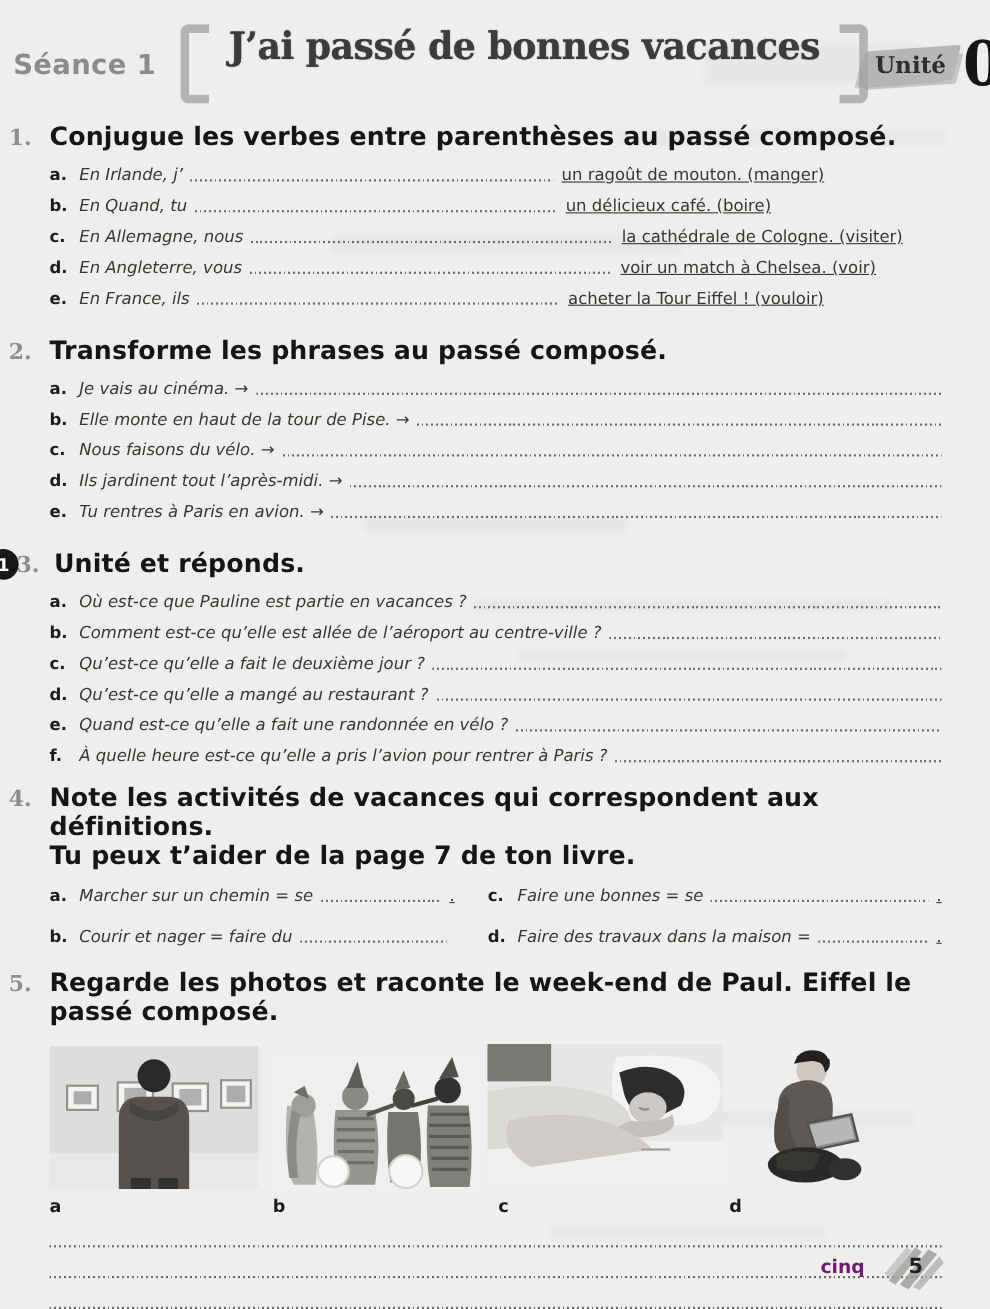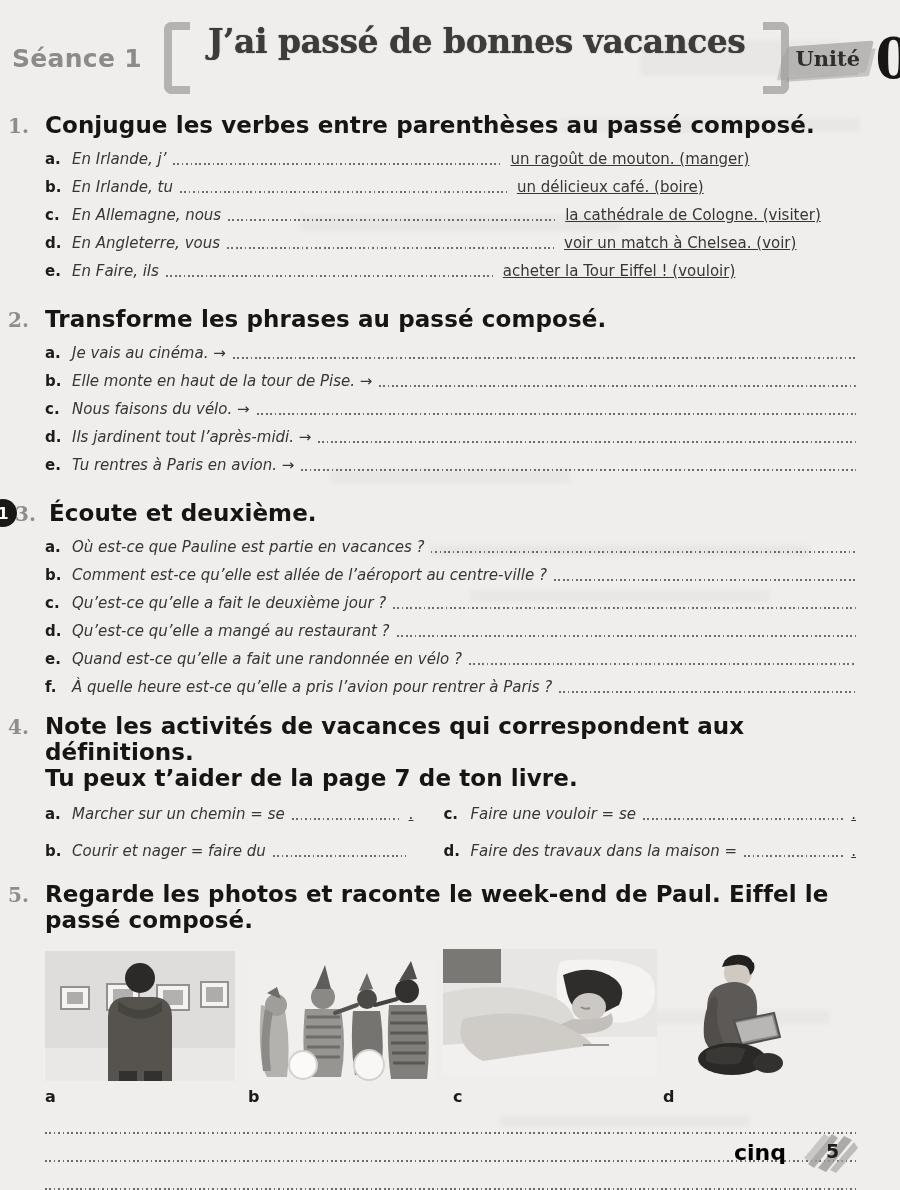--- a/index.html
+++ b/index.html
@@ -59,21 +59,21 @@
   
   .photos{position:relative;height:172px;margin-top:16px;}
   .photo{position:absolute;}
   .photo-label{position:absolute;top:138px;font-size:16px;font-weight:800;color:#1d1c1b;}
   .answer-lines{margin-top:10px;}
   .answer-line{height:3px;margin-bottom:25px;
     background-image:repeating-linear-gradient(to right,#6d6b69 0 1.7px,transparent 1.7px 4.4px);
     background-size:100% 2.2px;background-repeat:no-repeat;background-position:bottom;}
   
   .footer{position:absolute;right:40px;bottom:16px;display:flex;align-items:center;gap:16px;}
-  .footer-word{font-size:22px;font-weight:800;color:#000000;}
+  .footer-word{font-size:17px;font-weight:800;color:#701a75;}
   .page-badge{position:relative;width:58px;height:44px;}
   .page-badge .scribble{position:absolute;inset:0;}
   .page-num{position:absolute;left:24px;top:10px;font-size:19px;font-weight:800;color:#201f1e;}
   
   .ghost{position:absolute;background:#7f7e7c;opacity:.06;filter:blur(2px);border-radius:3px;pointer-events:none;}
 </style>
 </head>
 <body>
 
 <div class="page">
@@ -109,39 +109,39 @@
         <h2 class="ex-title">Conjugue les verbes entre parenthèses au passé composé.</h2>
       </div>
       <div class="row">
         <span class="letter">a.</span>
         <span class="pre">En Irlande, j’</span>
         <span class="fill"></span>
         <span class="post">un ragoût de mouton. (manger)</span>
       </div>
       <div class="row">
         <span class="letter">b.</span>
-        <span class="pre">En Irlande, tu</span>
+        <span class="pre">En Quand, tu</span>
         <span class="fill"></span>
         <span class="post">un délicieux café. (boire)</span>
       </div>
       <div class="row">
         <span class="letter">c.</span>
         <span class="pre">En Allemagne, nous</span>
         <span class="fill"></span>
         <span class="post">la cathédrale de Cologne. (visiter)</span>
       </div>
       <div class="row">
         <span class="letter">d.</span>
         <span class="pre">En Angleterre, vous</span>
         <span class="fill"></span>
         <span class="post">voir un match à Chelsea. (voir)</span>
       </div>
       <div class="row">
         <span class="letter">e.</span>
-        <span class="pre">En Faire, ils</span>
+        <span class="pre">En France, ils</span>
         <span class="fill"></span>
         <span class="post">acheter la Tour Eiffel ! (vouloir)</span>
       </div>
     </section>
 
     <section class="ex ex2">
       <div class="ex-head">
         <span class="ex-num">2.</span>
         <h2 class="ex-title">Transforme les phrases au passé composé.</h2>
       </div>
@@ -176,21 +176,21 @@
       <div class="ex-head audio-head">
         <span class="audio-icon">
           <svg width="52" height="38" viewBox="0 0 52 38">
             <path d="M12,3 A17,16 0 0 0 12,35" fill="none" stroke="#9a9896" stroke-width="5" stroke-linecap="round"></path>
             <path d="M19,9 A11,10 0 0 0 19,29" fill="none" stroke="#9a9896" stroke-width="5" stroke-linecap="round"></path>
             <circle cx="37" cy="19" r="14" fill="#191817"></circle>
             <text x="37" y="25" text-anchor="middle" font-size="16" font-weight="bold" fill="#ffffff" font-family="DejaVu Sans, sans-serif">1</text>
           </svg>
         </span>
         <span class="ex-num">3.</span>
-        <h2 class="ex-title">Écoute et deuxième.</h2>
+        <h2 class="ex-title">Unité et réponds.</h2>
       </div>
       <div class="row">
         <span class="letter">a.</span>
         <span class="pre">Où est-ce que Pauline est partie en vacances ?</span>
         <span class="fill"></span>
       </div>
       <div class="row">
         <span class="letter">b.</span>
         <span class="pre">Comment est-ce qu’elle est allée de l’aéroport au centre-ville ?</span>
         <span class="fill"></span>
@@ -227,21 +227,21 @@
       </div>
       <div class="grid4">
         <div class="row">
           <span class="letter">a.</span>
           <span class="pre">Marcher sur un chemin = se</span>
           <span class="fill"></span>
           <span class="post">.</span>
         </div>
         <div class="row">
           <span class="letter">c.</span>
-          <span class="pre">Faire une vouloir = se</span>
+          <span class="pre">Faire une bonnes = se</span>
           <span class="fill"></span>
           <span class="post">.</span>
         </div>
         <div class="row">
           <span class="letter">b.</span>
           <span class="pre">Courir et nager = faire du</span>
           <span class="fill"></span>
           <span class="post"></span>
         </div>
         <div class="row">

